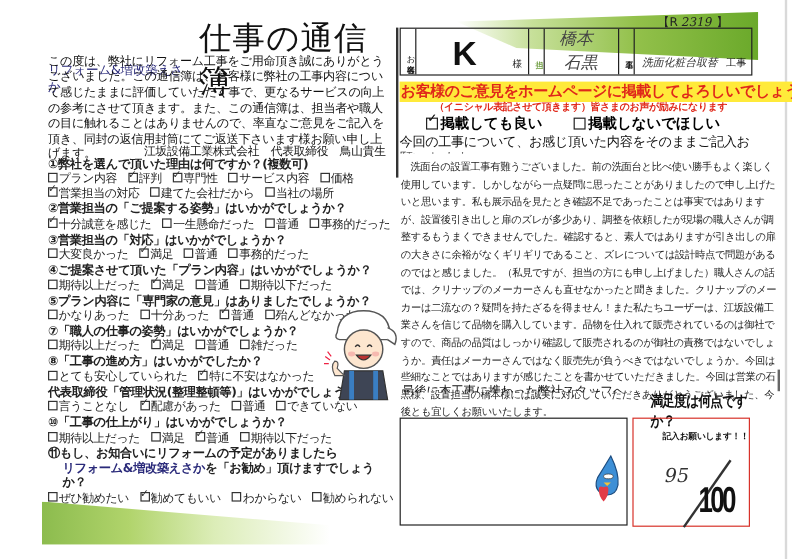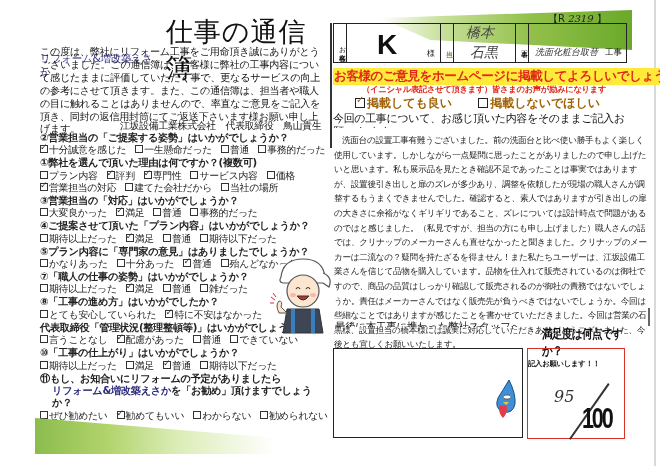--- a/index.html
+++ b/index.html
@@ -49,34 +49,34 @@
   .tanto-label { color: #6a9a3a; }
   .tanto { width: 62px; }
   .hand1 { position: absolute; left: 12px; top: 0px; font-size: 14px; font-family: "DejaVu Serif", serif; font-style: italic; color: #444; }
   .hand2 { position: absolute; left: 16px; top: 20px; font-size: 14px; font-family: "DejaVu Serif", serif; font-style: italic; color: #444; }
   .work { flex: 1; text-align: right; }
   .work-name { position: absolute; left: 6px; bottom: 3px; font-size: 9px; font-family: "DejaVu Serif", serif; font-style: italic; color: #333; }
   .work-suffix { position: absolute; right: 4px; bottom: 3px; font-size: 8.5px; }
 
   .consent-q { position: absolute; left: 3px; top: 68px; font-size: 12.5px; font-weight: bold; color: #e0281a; background: #ffea3a; padding: 0 1px; letter-spacing: -0.4px; white-space: nowrap; }
   .consent-sub { position: absolute; left: 21px; top: 84px; font-size: 8.3px; color: #e0281a; font-weight: bold; letter-spacing: -0.3px; white-space: nowrap; margin-left: 11px; }
-  .consent-opts { position: absolute; left: 25px; top: 95px; font-size: 12px; font-weight: bold; display: flex; gap: 26px; color: #a16207; align-items: flex-end; }
+  .consent-opts { position: absolute; left: 25px; top: 95px; font-size: 12px; font-weight: bold; display: flex; gap: 26px; color: #000000; align-items: flex-end; }
   .consent-opts .box { display: inline-block; width: 10px; height: 10px; border: 1.3px solid #222; margin-right: 2px; position: relative; top: 1px; }
   .consent-opts .checked .box::after { content: "✓"; position: absolute; left: 0px; top: -5px; font-size: 10px; }
   .left-border { position: absolute; left: 0; top: 23px; width: 2px; height: 125px; background: #333; }
   .impressions-title { position: absolute; left: 3px; top: 112px; width: 300px; font-size: 11px; line-height: 13px; font-weight: 500; letter-spacing: -0.35px; height: 16px; overflow: hidden; }
   .impressions-body { position: absolute; left: 4px; top: 133px; width: 318px; font-family: "DejaVu Serif", "Liberation Serif", serif; font-size: 8.6px; line-height: 14.6px; letter-spacing: -0.3px; color: #222; text-indent: 8px; }
 
   .msg-title { position: absolute; left: 3px; top: 324px; width: 190px; font-size: 10.5px; line-height: 12.5px; text-align: center; letter-spacing: -0.3px; }
   .msg-title .cut { display: block; height: 7px; overflow: hidden; line-height: 12px; margin-top: -4px; }
   .msg-box { position: absolute; left: 3px; top: 348px; width: 190px; height: 90px; border: 1.5px solid #222; background: #fff; }
   .droplet { position: absolute; left: 163px; top: 378px; width: 26px; height: 42px; }
   .score-q { position: absolute; left: 212px; top: 326px; font-size: 12.5px; font-weight: bold; letter-spacing: -0.8px; transform: scaleX(0.85); transform-origin: left; color: #111; }
   .score-box { position: absolute; left: 197px; top: 348px; width: 98px; height: 91px; border: 1.5px solid #d8322a; }
-  .score-note { position: absolute; left: 0; top: 10px; width: 100%; text-align: left; font-size: 7.3px; font-weight: bold; letter-spacing: -0.2px; }
+  .score-note { position: absolute; left: 0; top: 10px; width: 100%; text-align: right; font-size: 7.3px; font-weight: bold; letter-spacing: -0.2px; }
   .score-val { position: absolute; left: 26px; top: 38px; font-family: "DejaVu Serif", serif; font-style: italic; font-size: 16px; color: #333; }
   .score-slash { position: absolute; left: 35px; top: 34px; width: 2px; height: 68px; background: #333; transform: rotate(35deg); transform-origin: top left; left: 80px; }
   .score-max { position: absolute; left: 54px; top: 52px; font-size: 30px; font-weight: bold; font-family: "Liberation Sans", sans-serif; letter-spacing: -3px; transform: scaleX(0.72); transform-origin: left; }
   .bottom-tick { position: absolute; right: 10px; bottom: 4px; width: 2px; height: 18px; background: #666; }
 </style>
 </head>
 <body>
 
 <div class="page">
   <div class="scan-edge-r"></div>
@@ -84,27 +84,27 @@
   <div class="left">
     <div class="title-row">
       <span class="brand-sm">リフォーム&amp;増改築えさか</span>
       <span class="title-main">仕事の通信簿</span>
     </div>
     <p class="intro">この度は、弊社にリフォーム工事をご用命頂き誠にありがとうございました。この通信簿は、お客様に弊社の工事内容について感じたままに評価していただく事で、更なるサービスの向上の参考にさせて頂きます。また、この通信簿は、担当者や職人の目に触れることはありませんので、率直なご意見をご記入を頂き、同封の返信用封筒にてご返送下さいます様お願い申し上げます。</p>
     <div class="signature">江坂設備工業株式会社　代表取締役　鳥山貴生</div>
 
     <div class="qs" id="questions">
         <div class="q">
-          <div class="q-text">②営業担当の「ご提案する姿勢」はいかがでしょうか？</div>
-          <div class="opts"><span class="opt checked"><span class="box"></span><span>十分誠意を感じた</span></span><span class="opt"><span class="box"></span><span>一生懸命だった</span></span><span class="opt"><span class="box"></span><span>普通</span></span><span class="opt"><span class="box"></span><span>事務的だった</span></span></div>
-        </div>
-        <div class="q">
           <div class="q-text">①弊社を選んで頂いた理由は何ですか？(複数可)</div>
           <div class="opts"><span class="opt"><span class="box"></span><span>プラン内容</span></span><span class="opt checked"><span class="box"></span><span>評判</span></span><span class="opt checked"><span class="box"></span><span>専門性</span></span><span class="opt"><span class="box"></span><span>サービス内容</span></span><span class="opt"><span class="box"></span><span>価格</span></span></div>
           <div class="opts"><span class="opt checked"><span class="box"></span><span>営業担当の対応</span></span><span class="opt"><span class="box"></span><span>建てた会社だから</span></span><span class="opt"><span class="box"></span><span>当社の場所</span></span></div>
+        </div>
+        <div class="q">
+          <div class="q-text">②営業担当の「ご提案する姿勢」はいかがでしょうか？</div>
+          <div class="opts"><span class="opt checked"><span class="box"></span><span>十分誠意を感じた</span></span><span class="opt"><span class="box"></span><span>一生懸命だった</span></span><span class="opt"><span class="box"></span><span>普通</span></span><span class="opt"><span class="box"></span><span>事務的だった</span></span></div>
         </div>
         <div class="q">
           <div class="q-text">③営業担当の「対応」はいかがでしょうか？</div>
           <div class="opts"><span class="opt"><span class="box"></span><span>大変良かった</span></span><span class="opt checked"><span class="box"></span><span>満足</span></span><span class="opt"><span class="box"></span><span>普通</span></span><span class="opt"><span class="box"></span><span>事務的だった</span></span></div>
         </div>
         <div class="q">
           <div class="q-text">④ご提案させて頂いた「プラン内容」はいかがでしょうか？</div>
           <div class="opts"><span class="opt"><span class="box"></span><span>期待以上だった</span></span><span class="opt checked"><span class="box"></span><span>満足</span></span><span class="opt"><span class="box"></span><span>普通</span></span><span class="opt"><span class="box"></span><span>期待以下だった</span></span></div>
         </div>
         <div class="q">

